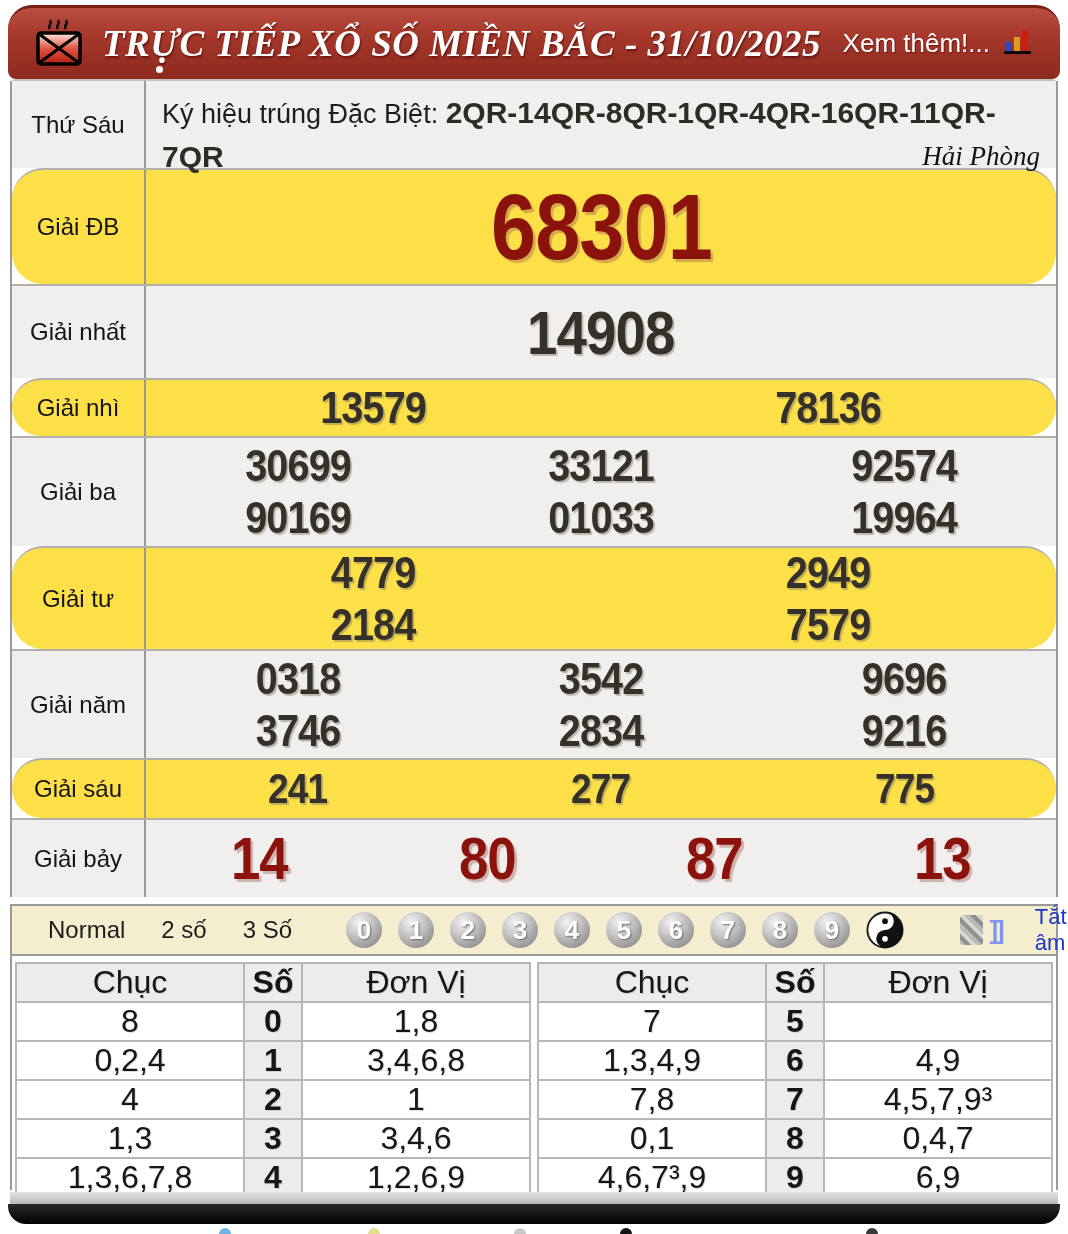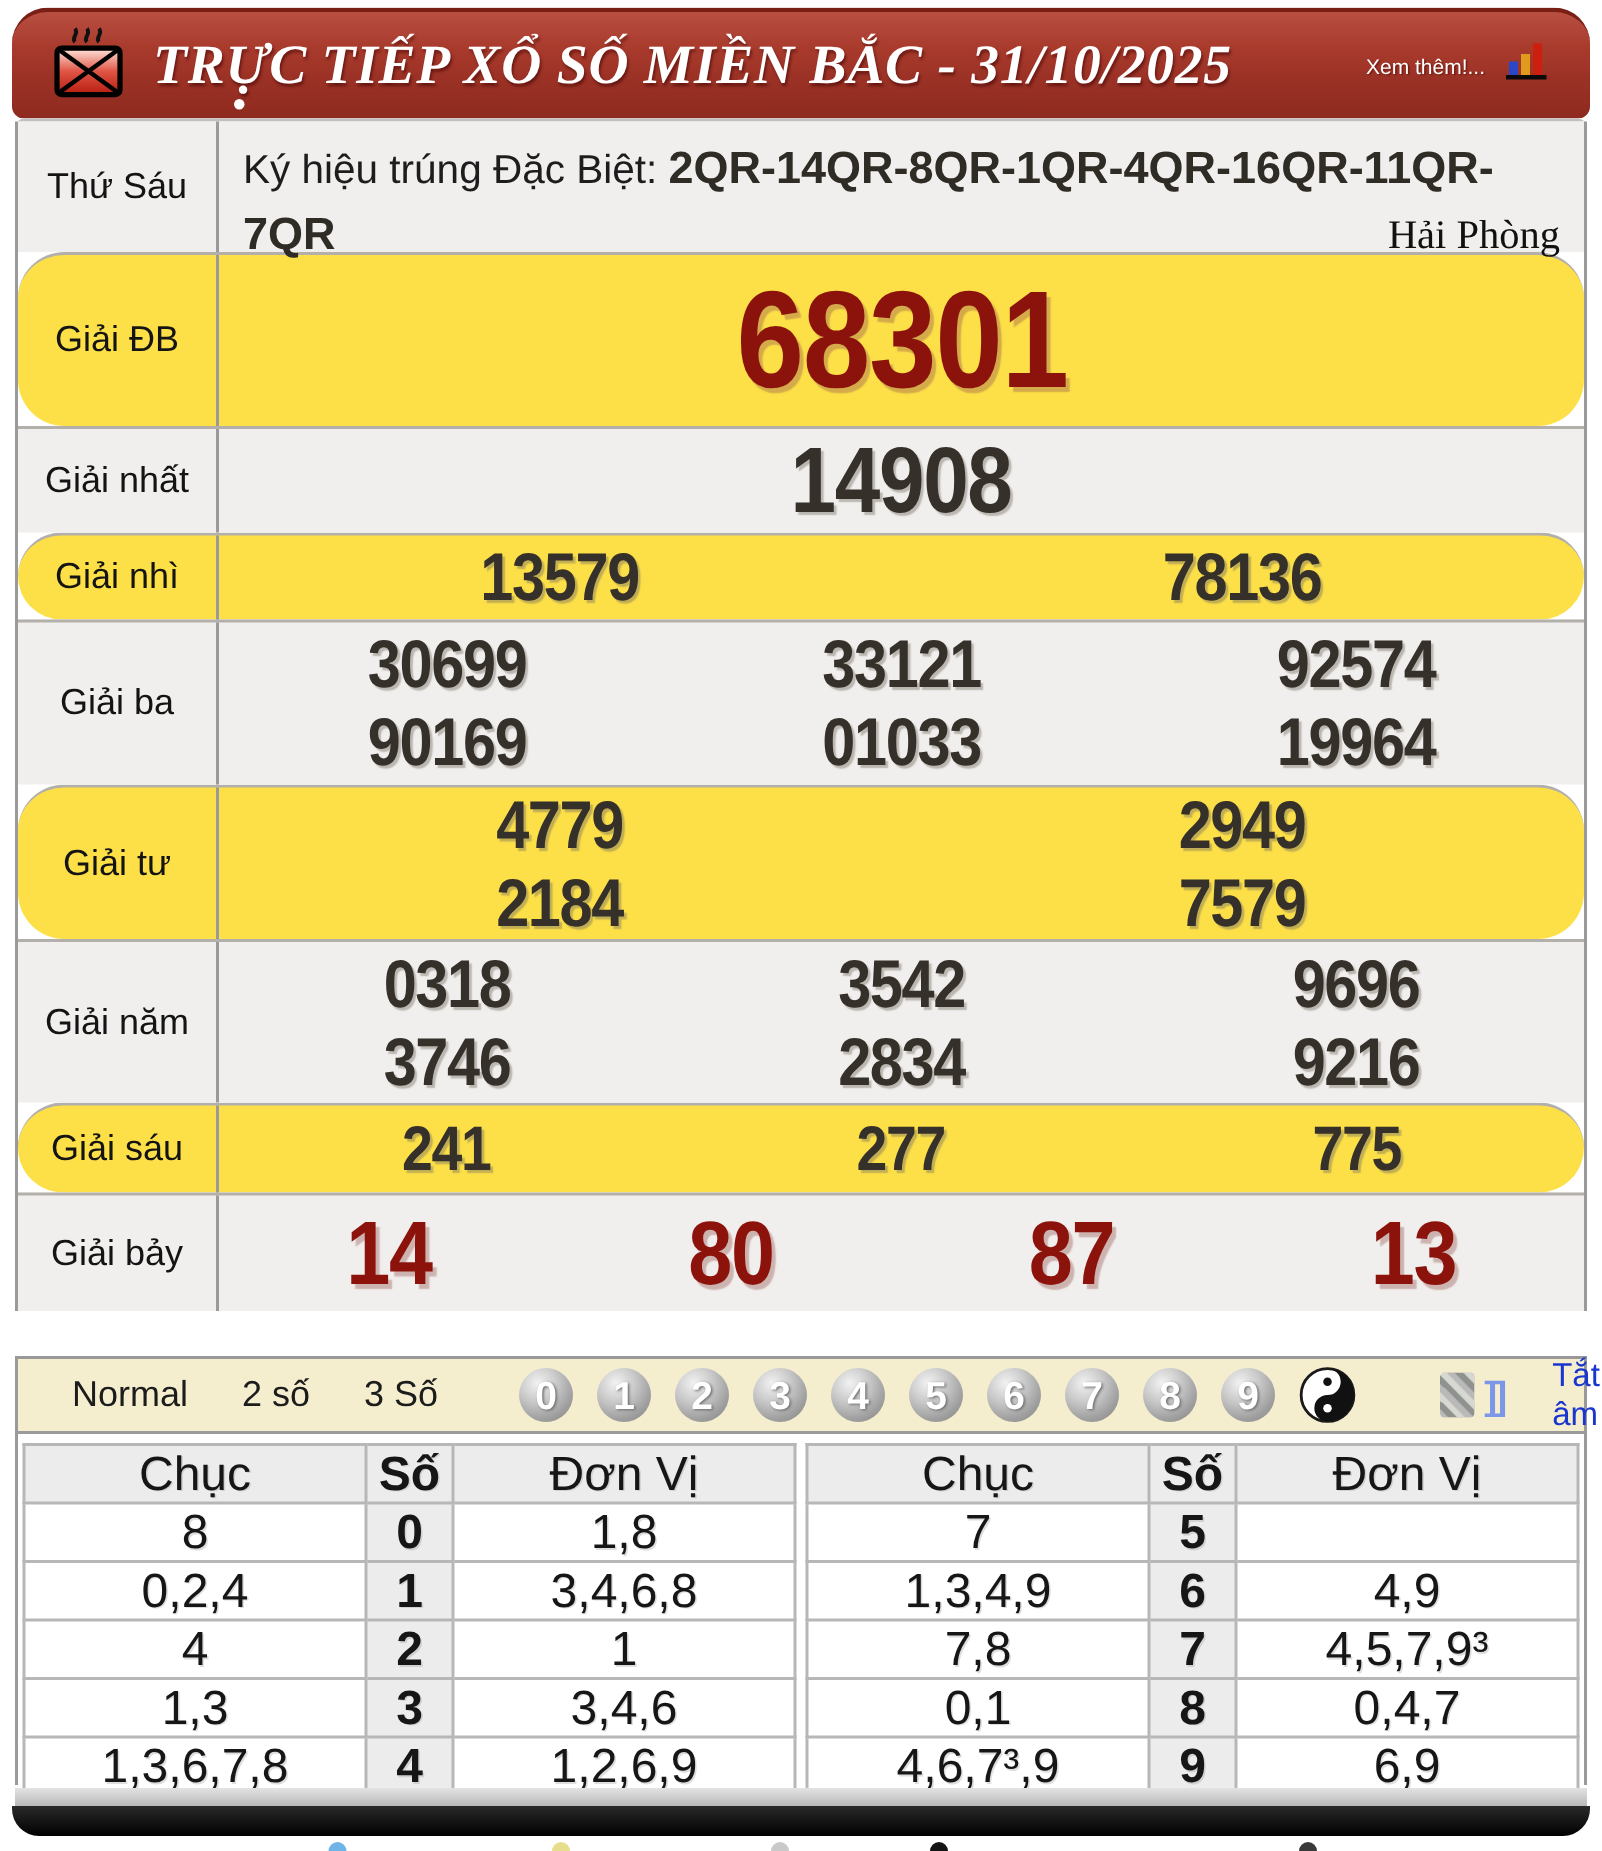--- a/index.html
+++ b/index.html
@@ -15,21 +15,21 @@
     border-top:3px solid #7a1f16;
     display:flex; align-items:center; padding:0 26px;
   }
   .env-wrap { margin-right:18px; margin-top:2px; }
   .page-title {
     color:#fff; font-family:"Liberation Serif", serif; font-weight:bold; font-style:italic;
     font-size:37px; letter-spacing:0.5px; text-shadow:1px 2px 2px rgba(60,0,0,0.55);
     white-space:nowrap;
   }
   .header-right { margin-left:auto; display:flex; align-items:center; gap:14px; }
-  .more-link { color:#fff; font-size:14px; cursor:pointer; text-shadow:1px 1px 1px rgba(60,0,0,0.5); }
+  .more-link { color:#fff; font-size:26px; cursor:pointer; text-shadow:1px 1px 1px rgba(60,0,0,0.5); }
   .header-dot { position:absolute; left:148px; top:58px; width:7px; height:7px; border-radius:50%; background:#fff; }
 
   .gray-strip {
     position:absolute; left:10px; top:79px; width:1048px; height:16px;
     background:linear-gradient(#c2c2c2,#a5a5a5); border-radius:6px 6px 0 0;
   }
 
   
   .frame {
     position:absolute; left:10px; top:81px; width:1048px;
@@ -53,21 +53,21 @@
          text-shadow:2px 2px 1px rgba(120,112,100,0.45); }
   .num-db  { font-size:92px; color:#8c130b; text-shadow:3px 3px 1px rgba(150,90,80,0.4); }
   .num-1st { font-size:62px; }
   .num-md  { font-size:45px; }
   .num-sm  { font-size:42px; }
   .num-7th { font-size:60px; color:#8c130b; text-shadow:3px 3px 1px rgba(150,90,80,0.4); }
 
   
   .info-cell { flex:1; padding:10px 16px 6px 16px; font-size:27px; color:#1d1d1d; line-height:1.45; }
   .sym-codes { font-weight:bold; font-size:30px; color:#2f2c26; }
-  .province { float:right; font-family:"Liberation Serif", serif; font-size:27px; color:#111; margin-top:2px; }
+  .province { float:right; font-family:"Liberation Serif", serif; font-size:27px; color:#111; margin-top:2px;font-style:italic; }
 
   
   .controls {
     position:absolute; left:10px; top:904px; width:1048px; height:52px;
     background:#f4eecf; border:2px solid #9a9a9a; border-top:2px solid #999;
     display:flex; align-items:center; padding:0 18px;
   }
   .mode-label { font-size:24px; color:#1c1c1c; padding:0 18px; cursor:pointer; white-space:nowrap; }
   .ctrl-div { width:2px; height:38px; background:#9a9a9a; }
   .balls { display:flex; align-items:center; gap:16px; margin-left:36px; }
@@ -163,21 +163,21 @@
 
     <div class="row bg-b" style="height:116px">
       <div class="label-cell">Giải ĐB</div>
       <div class="value-cell">
           <div class="vline">
         <span class="num num-db">68301</span>
       </div>
         </div>
     </div>
 
-    <div class="row bg-a" style="height:71px">
+    <div class="row bg-a" style="height:94px">
       <div class="label-cell">Giải nhất</div>
       <div class="value-cell">
           <div class="vline">
         <span class="num num-1st">14908</span>
       </div>
         </div>
     </div>
 
     <div class="row bg-b" style="height:58px">
       <div class="label-cell">Giải nhì</div>

